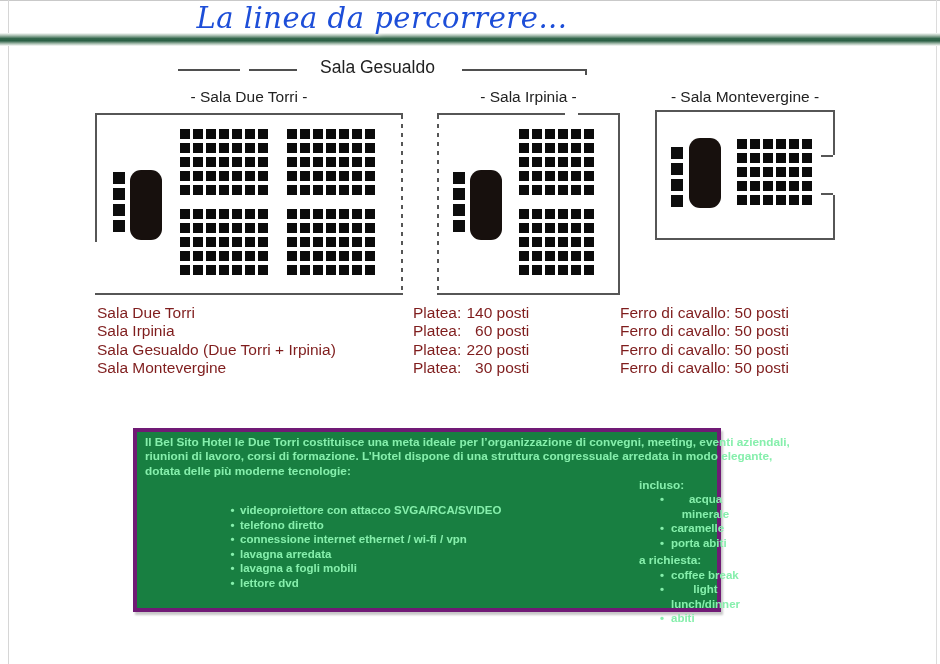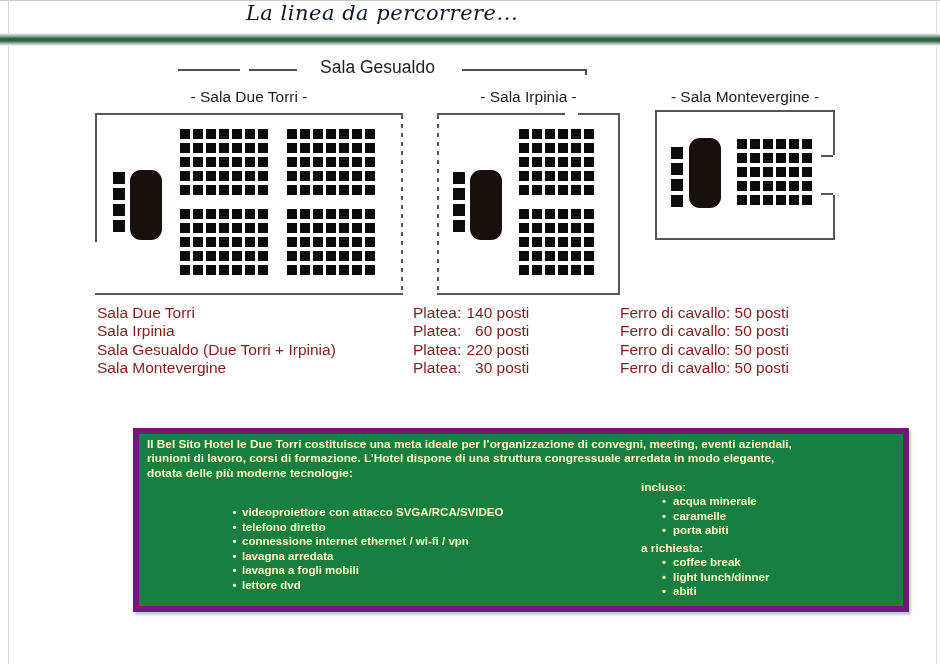--- a/index.html
+++ b/index.html
@@ -8,21 +8,21 @@
 
   
   .edge-left{position:absolute;left:8px;top:0;width:1px;height:664px;background:#d6d6d6;}
   .edge-right{position:absolute;left:936px;top:0;width:1px;height:664px;background:#dcdcdc;}
   .edge-top{position:absolute;left:0;top:0;width:940px;height:1px;background:#c9c9c9;}
 
   
   .ribbon-bar{position:absolute;left:0;top:33px;width:940px;height:13px;
       background:linear-gradient(to bottom,#fcfdfc 0%,#a6bcae 20%,#35684d 42%,#2a5f44 60%,#a6bcae 82%,#fcfdfc 100%);}
   .ribbon-title{position:absolute;left:0;top:1px;width:764px;text-align:center;
-      font-family:"DejaVu Serif",serif;font-style:italic;font-size:21px;color:#0f172a;
+      font-family:"DejaVu Serif",serif;font-style:italic;font-size:29px;color:#1d4ed8;
       text-shadow:0 0 3px #fff,0 0 5px #fff,0 0 7px #fff;letter-spacing:0.5px;}
 
   
   .section-title{position:absolute;left:300px;top:57px;width:155px;text-align:center;
       font-size:17.5px;color:#222;}
   .rule{position:absolute;top:69px;height:2px;background:#4f4f4f;}
   .rule.l1{left:178px;width:62px;}
   .rule.l2{left:249px;width:48px;}
   .rule.r1{left:462px;width:124px;}
   .rule-tick{position:absolute;left:585px;top:69px;width:2px;height:6px;background:#4f4f4f;}
@@ -51,22 +51,22 @@
   .blocks-2{left:82px;top:29px;grid-template-columns:75px;}
   .seat-block{display:grid;gap:4px 3px;}
   .seat{width:10px;height:10px;background:#0b0b0b;}
 
   
   .capacity{position:absolute;left:97px;top:304px;font-size:15.5px;line-height:18.4px;color:#7f1d1d;}
   .cap-row{display:grid;grid-template-columns:316px 207px auto;}
   .cap-num{display:inline-block;width:27px;margin-left:4px;text-align:right;}
 
   
-  .info-box{position:absolute;left:133px;top:428px;width:776px;height:184px;box-sizing:border-box;
-      border:6px solid #701a75;color:#fef9c3;font-weight:bold;box-shadow:2px 3px 2px rgba(0,0,0,0.22);}
+  .info-box{position:absolute;left:133px;top:428px;width:588px;height:184px;box-sizing:border-box;
+      border:4px solid #701a75;color:#86efac;font-weight:bold;box-shadow:2px 3px 2px rgba(0,0,0,0.22);}
   .info-intro{position:absolute;left:8px;top:3px;width:654px;font-size:11.8px;line-height:14.4px;}
   .equipment{position:absolute;left:88px;top:71px;margin:0;padding:0;list-style:none;}
   .info-box li{display:flex;font-size:11.5px;line-height:14.5px;margin:0;padding:0;text-align:center;}
   .equipment li::before{content:"\2022";width:15px;flex:none;}
   .right-col{position:absolute;left:502px;top:46px;}
   .rc-heading{font-size:11.8px;line-height:14.4px;}
   .rc-list{margin:0;padding:0 0 0 14px;list-style:none;}
   .rc-list li::before{content:"\2022";width:18px;flex:none;}
   .rc-gap{margin-top:3px;}
 </style>

